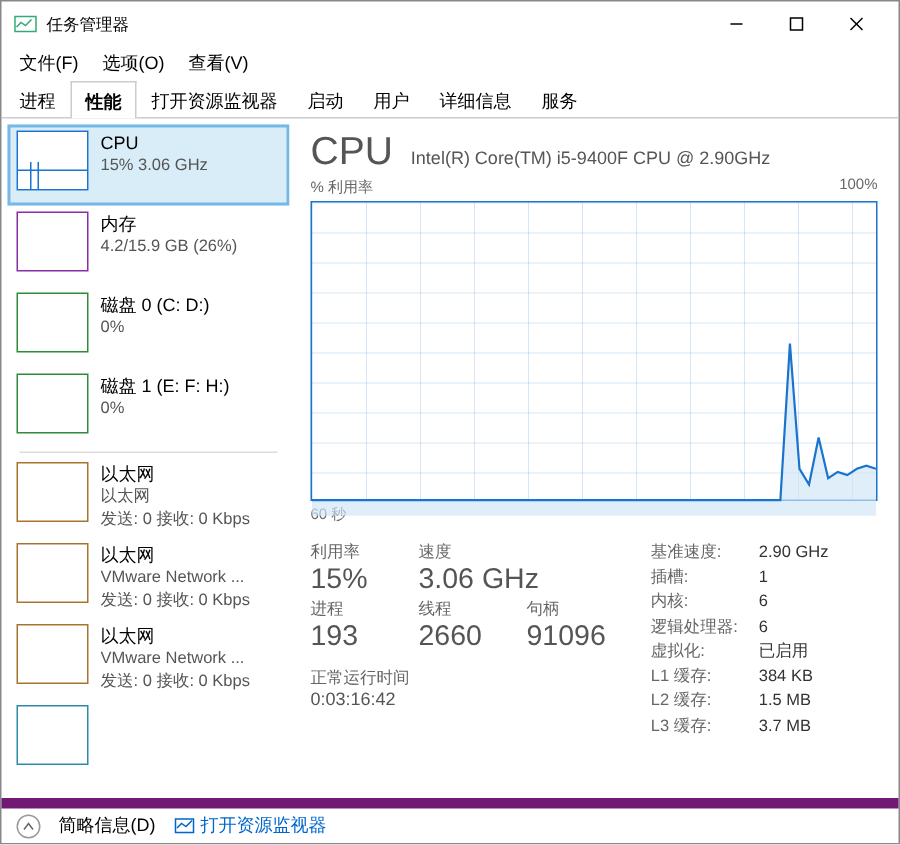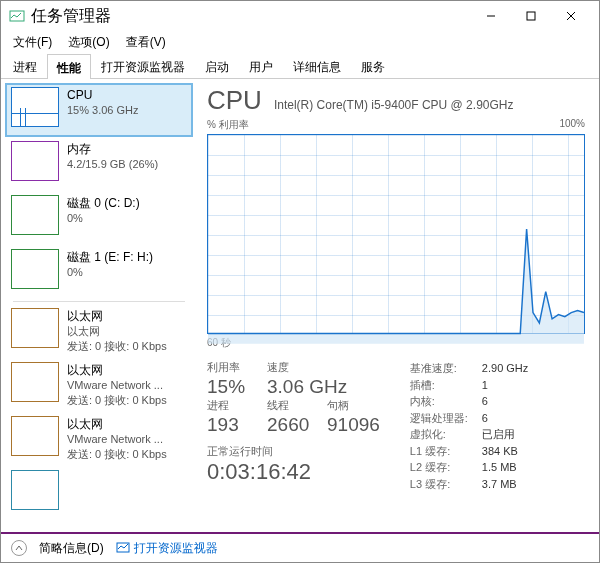--- a/index.html
+++ b/index.html
@@ -1,20 +1,20 @@
 <!DOCTYPE html>
 <html><head>
 <meta charset="utf-8">
 <style>
   * { box-sizing: border-box; margin: 0; padding: 0; }
   body { font-family: "Microsoft YaHei", "Segoe UI", sans-serif; font-size: 12px; background: #fff; color: #000; }
   .window { width: 600px; height: 563px; border: 1px solid #888; display: flex; flex-direction: column; background: #fff; }
   .titlebar { height: 30px; display: flex; align-items: center; padding: 0 8px; }
   .titlebar .icon { width: 16px; height: 16px; margin-right: 6px; display: inline-flex; }
-  .titlebar .title { flex: 1; font-size: 16px; }
+  .titlebar .title { flex: 1; font-size: 11px; }
   .titlebar .controls { display: flex; }
   .titlebar .controls div { width: 40px; height: 30px; display: flex; align-items: center; justify-content: center; }
   .menubar { height: 22px; display: flex; align-items: center; padding: 0 6px; gap: 4px; font-size: 12px; }
   .menubar span { padding: 2px 6px; }
   .tabs { height: 26px; display: flex; border-bottom: 1px solid #ccc; font-size: 12px; padding-left: 2px; }
   .tabs .tab { padding: 5px 9px 4px; border: 1px solid transparent; border-bottom: none; }
   .tabs .tab.active { border-color: #ccc; background: #fff; position: relative; top: 1px; font-weight: bold; }
   .body { flex: 1; display: flex; overflow: hidden; }
   .sidebar { width: 192px; border-right: none; overflow-y: hidden; position: relative; }
   .sidebar-inner { padding: 4px 0 4px 4px; }
@@ -37,31 +37,31 @@
   .main-head .model { font-size: 12px; color: #555; }
   .chart-labels { display: flex; justify-content: space-between; font-size: 10px; color: #666; margin-bottom: 2px; }
   .chart { height: 200px; border: 1px solid #1a73cc; position: relative; background: #fff; margin-bottom: 2px; }
   .chart .grid { position:absolute; inset:0; background-image:
     linear-gradient(to right, rgba(26,115,204,.18) 1px, transparent 1px),
     linear-gradient(to bottom, rgba(26,115,204,.18) 1px, transparent 1px);
     background-size: 36px 20px; }
   .chart svg { position:absolute; inset:0; }
   .chart-bottom { display:flex; font-size:10px; color:#666; }
   .stats { display:flex; gap:30px; margin-top:10px; }
-  .stats-left .row { display:flex; gap:8px; }
+  .stats-left .row { display:flex; gap:20px; }
   .stats-left .cell { min-width:52px; }
   .stats-left .lab { font-size:11px; color:#666; }
   .stats-left .val { font-size:19px; color:#555; margin-top:1px; }
   .stats-right { font-size:11px; }
   .stats-right .srow { display:flex; line-height:1.5; }
   .stats-right .srow .k { width:72px; color:#666; }
   .stats-right .srow .v { color:#333; }
   .uptime-lab { font-size:11px; color:#666; margin-top:8px; }
-  .uptime-val { font-size:22px; color:#555; }
-  .footer { border-top:2px solid #701a75; height:30px; display:flex; align-items:center; padding:0 10px; gap:12px; font-size:12px; }
+  .uptime-val { font-size:12px; color:#555; }
+  .footer { border-top:7px solid #701a75; height:30px; display:flex; align-items:center; padding:0 10px; gap:12px; font-size:12px; }
   .footer .chev { width:16px; height:16px; border:1px solid #999; border-radius:50%; display:flex; align-items:center; justify-content:center; font-size:10px; }
   .footer a { color:#0066cc; text-decoration:none; display:flex; align-items:center; gap:4px; }
   .divider { height:1px; background:#ddd; margin:2px 8px; }
 </style>
 </head>
 <body>
 
 <div class="window">
 
   <div class="titlebar">

